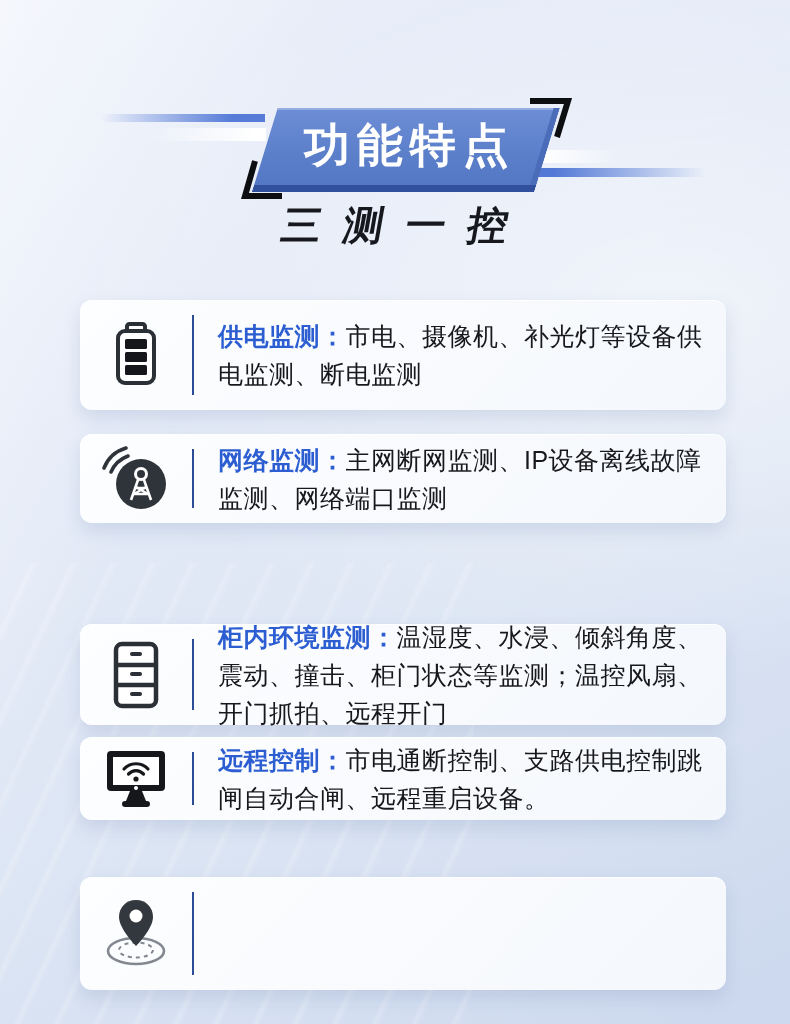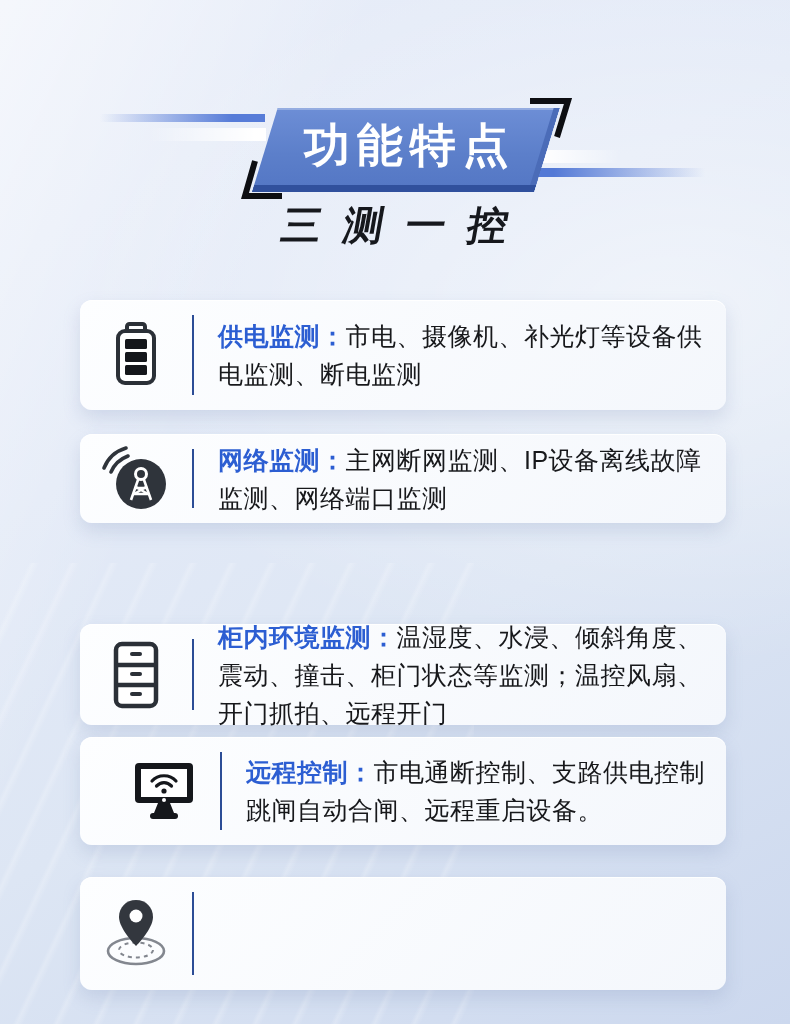--- a/index.html
+++ b/index.html
@@ -73,21 +73,21 @@
   .card {
     position: absolute; left: 80px; width: 646px;
     background: linear-gradient(135deg, #fdfeff 0%, #f4f7fc 100%);
     border-radius: 12px;
     box-shadow: 0 8px 18px rgba(110,130,175,0.20), 0 1px 0 rgba(255,255,255,0.9) inset;
     display: flex; align-items: center;
   }
   .card-1 { top: 300px; height: 110px; }
   .card-2 { top: 434px; height: 89px; }
   .card-3 { top: 605px; height: 101px; margin-top: 19px; }
-  .card-4 { top: 737px; height: 108px; padding-left: 28px; }
+  .card-4 { top: 737px; height: 83px; }
   .card-5 { top: 877px; height: 113px; }
   .icon-box {
     width: 112px; flex: 0 0 112px;
     display: flex; align-items: center; justify-content: center;
   }
   .divider {
     width: 2px; align-self: stretch; margin: 15px 0;
     background: #2c4d96; flex: 0 0 2px;
   }
   .card-text {

